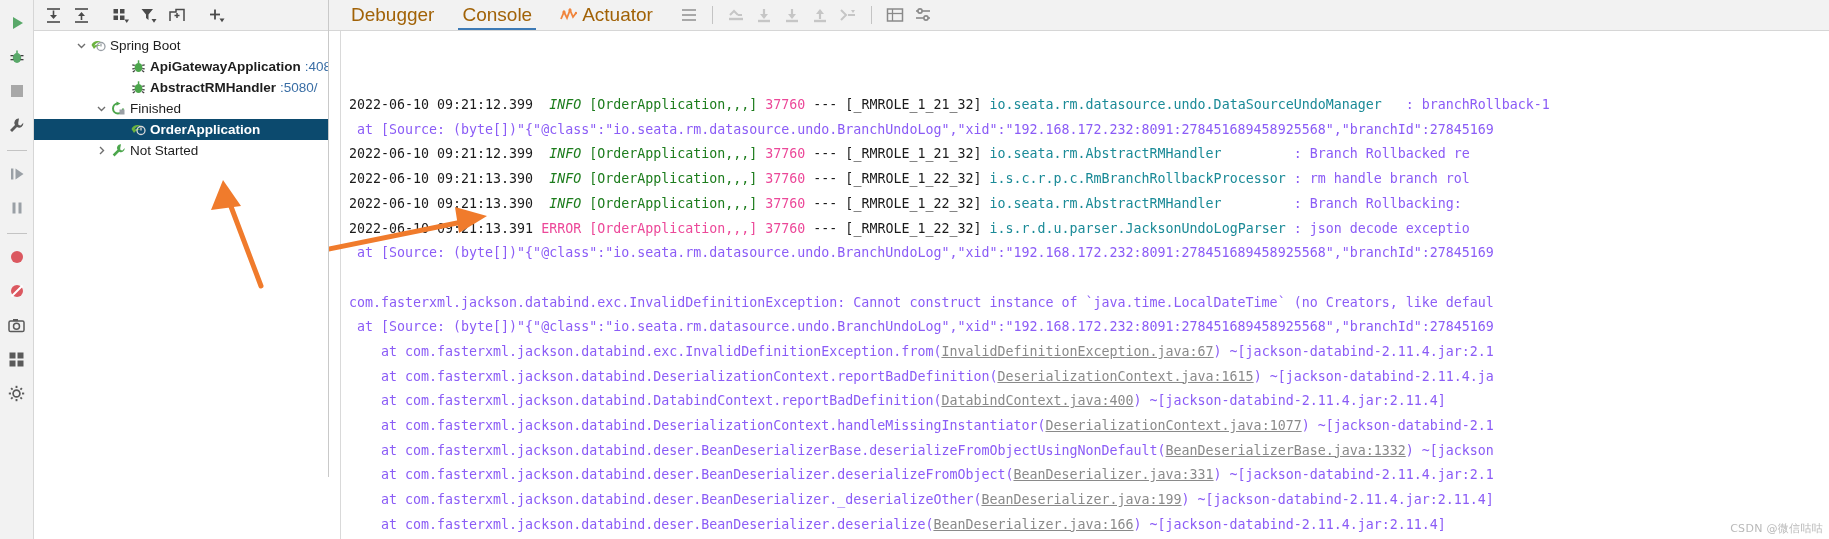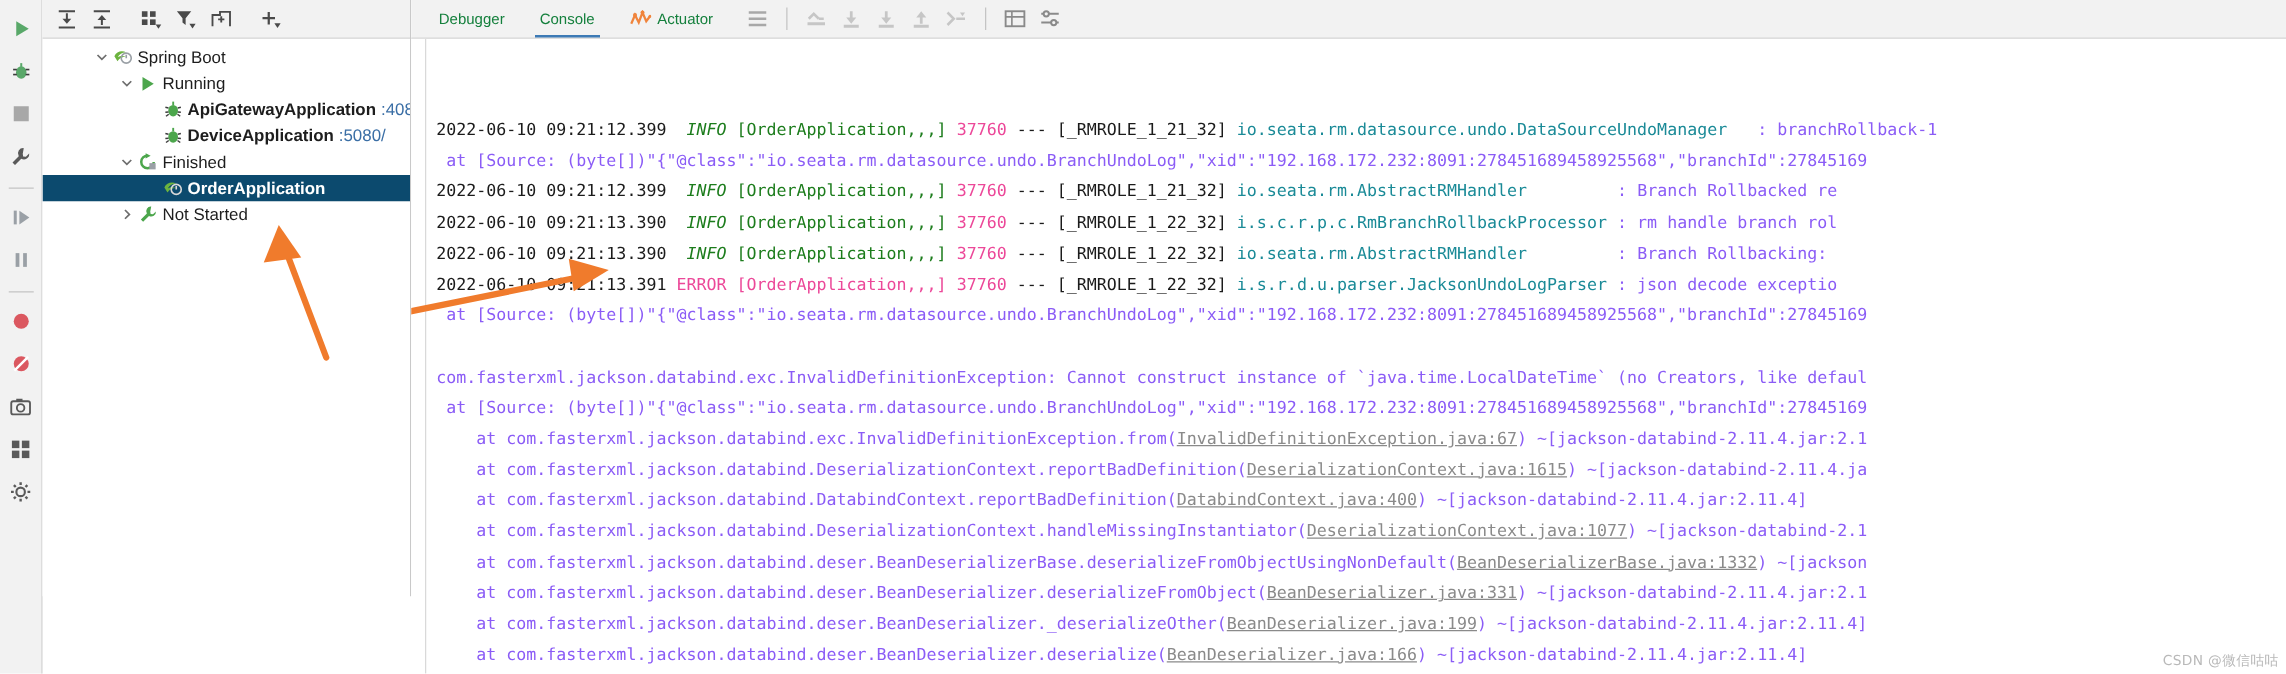--- a/index.html
+++ b/index.html
@@ -109,22 +109,22 @@
     height: 31px;
     background: #f2f2f2;
     border-bottom: 1px solid #d6d6d6;
     display: flex;
     align-items: center;
     padding-left: 8px;
     gap: 0px;
     flex: 0 0 31px;
   }
   .ctab {
-    font-size: 12px;
-    color: #15803d;
+    font-size: 19px;
+    color: #a16207;
     padding: 0 14px;
     height: 30px;
     display: flex;
     align-items: center;
     gap: 5px;
     position: relative;
   }
   .ctab.active::after {
     content: "";
     position: absolute;
@@ -346,33 +346,20 @@
         <span class="node-icon">
           <svg width="16" height="15" viewBox="0 0 16 15">
             <path d="M1.5 7 C3 3 8 2 11 4 C8.5 3.6 5.5 5 4.2 7.8 C6 6.6 9 6.5 11 7.5 C8.5 7.3 5.5 8.5 4 11 Z" fill="#6cb33f"></path>
             <circle cx="11" cy="8.5" r="4" fill="none" stroke="#9aa0a6" stroke-width="1.3"></circle>
             <line x1="11" y1="8.5" x2="11" y2="5.8" stroke="#9aa0a6" stroke-width="1.3"></line>
           </svg>
         </span>
         <span class="node-label">Spring Boot</span>
       </div>
 
-      <div class="tree-row" style="padding-left:60px;">
-        <span class="twisty">
-          <svg width="11" height="11" viewBox="0 0 11 11">
-              <polyline points="2,4 5.5,7.5 9,4" fill="none" stroke="#6e6e6e" stroke-width="1.4"></polyline>
-            </svg>
-        </span>
-        <span class="node-icon">
-          <svg width="14" height="14" viewBox="0 0 14 14">
-              <polygon points="3,1.5 12,7 3,12.5" fill="#4ca64c"></polygon>
-            </svg>
-        </span>
-        <span class="node-label">Running</span>
-      </div>
 
       <div class="tree-row" style="padding-left:95px;">
         <span class="node-icon">
           <svg width="15" height="15" viewBox="0 0 15 15">
             <ellipse cx="7.5" cy="8.5" rx="3.9" ry="4.6" fill="#4ca64c"></ellipse>
             <rect x="6.8" y="1.3" width="1.5" height="2.8" fill="#4ca64c"></rect>
             <g stroke="#3d3d3d" stroke-width="1.2">
               <line x1="1.3" y1="5.8" x2="3.8" y2="6.4"></line>
               <line x1="13.7" y1="5.8" x2="11.2" y2="6.4"></line>
               <line x1="1.3" y1="9.8" x2="3.8" y2="9.6"></line>
@@ -394,21 +381,21 @@
             <g stroke="#3d3d3d" stroke-width="1.2">
               <line x1="1.3" y1="5.8" x2="3.8" y2="6.4"></line>
               <line x1="13.7" y1="5.8" x2="11.2" y2="6.4"></line>
               <line x1="1.3" y1="9.8" x2="3.8" y2="9.6"></line>
               <line x1="13.7" y1="9.8" x2="11.2" y2="9.6"></line>
               <line x1="1.8" y1="13" x2="4" y2="11.4"></line>
               <line x1="13.2" y1="13" x2="11" y2="11.4"></line>
             </g>
           </svg>
         </span>
-        <span class="node-label bold">DeviceApplication</span>
+        <span class="node-label bold">AbstractRMHandler</span>
         <span class="node-port">:5080/</span>
       </div>
 
       <div class="tree-row" style="padding-left:60px;">
         <span class="twisty">
           <svg width="11" height="11" viewBox="0 0 11 11">
               <polyline points="2,4 5.5,7.5 9,4" fill="none" stroke="#6e6e6e" stroke-width="1.4"></polyline>
             </svg>
         </span>
         <span class="node-icon">

